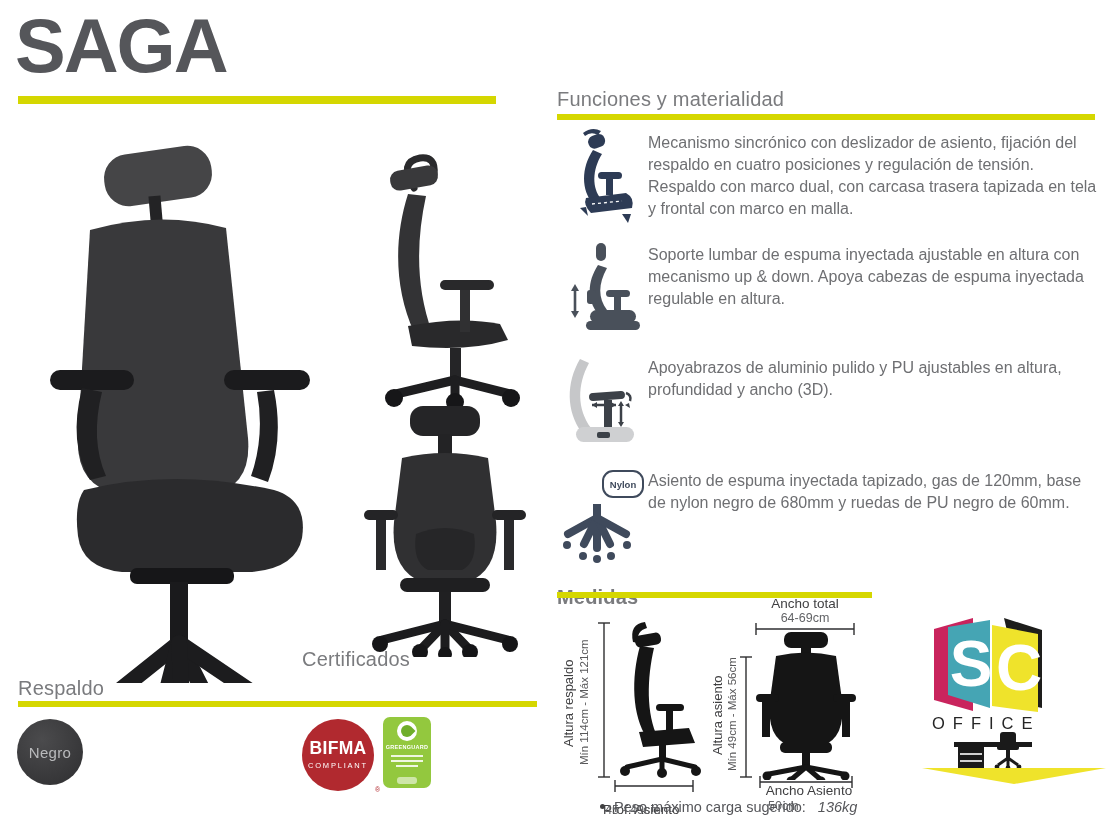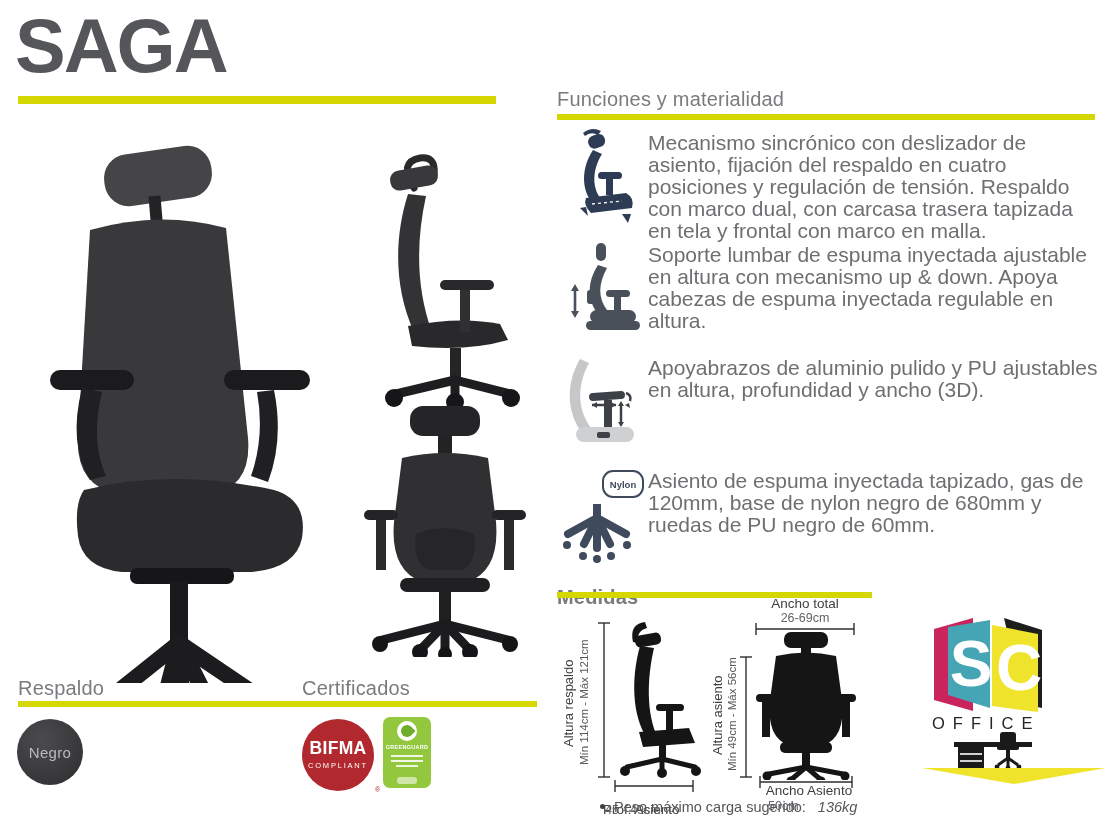--- a/index.html
+++ b/index.html
@@ -10,32 +10,32 @@
   .title{position:absolute;left:15px;top:8px;font-size:76px;font-weight:900;color:#55565a;letter-spacing:-2px;line-height:1;}
   .rule{position:absolute;background:#d5d700;}
   #rule-title{left:18px;top:96px;width:478px;height:8px;}
   #rule-funciones{left:557px;top:114px;width:538px;height:6px;}
   #rule-medidas{left:557px;top:592px;width:315px;height:6px;}
   #rule-bottom{left:18px;top:701px;width:519px;height:6px;}
   .h2{position:absolute;font-size:20px;color:#7a7b7e;letter-spacing:.2px;}
   #h-funciones{left:557px;top:88px;}
   #h-medidas{left:557px;top:586px;font-weight:bold;}
   #h-colores{left:18px;top:677px;}
-  #h-certificados{left:302px;top:677px;text-align:center;}
+  #h-certificados{left:302px;top:648px;text-align:center;}
 
   
   .photo{position:absolute;}
   #photo-front{left:12px;top:138px;}
   #photo-side{left:348px;top:148px;}
   #photo-back{left:350px;top:402px;}
 
   
   .feature{position:absolute;left:557px;width:548px;}
   .feature .ic{position:absolute;left:3px;top:0;width:84px;height:98px;}
-  .feature .tx{position:absolute;left:91px;top:4px;width:452px;font-size:21px;line-height:22px;color:#6e6f72;}
+  .feature .tx{position:absolute;left:91px;top:4px;width:452px;font-size:16px;line-height:22px;color:#6e6f72;}
   #feat-0{top:128px;} #feat-1{top:240px;} #feat-2{top:353px;} #feat-3{top:466px;}
   .nylon-badge{position:absolute;left:42px;top:4px;width:38px;height:24px;border:2.5px solid #3f4a5c;border-radius:11px;
     display:flex;align-items:center;justify-content:center;font-size:9.5px;font-weight:bold;color:#3f4a5c;background:#fff;}
 
   
   .diagram{position:absolute;}
   #diag-side{left:557px;top:608px;width:160px;height:215px;}
   #diag-front{left:710px;top:592px;width:168px;height:225px;}
   .vlabel{position:absolute;writing-mode:vertical-rl;transform:rotate(180deg);text-align:center;color:#3f3f41;white-space:nowrap;}
   .dim-label{position:absolute;font-size:13.5px;color:#3f3f41;}
@@ -283,21 +283,21 @@
       <line x1="2" y1="6" x2="80" y2="6" stroke="#2e2e30" stroke-width="1.4"></line>
       <line x1="2" y1="0" x2="2" y2="12" stroke="#2e2e30" stroke-width="1.4"></line>
       <line x1="80" y1="0" x2="80" y2="12" stroke="#2e2e30" stroke-width="1.4"></line>
     </svg>
     <div class="dim-label" style="left:46px;top:194px;">Prof. Asiento</div>
     <div class="dim-value" style="left:48px;top:195px;">45 - 49cm</div>
   </div>
 
   <div class="diagram" id="diag-front">
     <div class="dim-label" style="left:40px;top:4px;width:110px;text-align:center;">Ancho total</div>
-    <div class="dim-value" style="left:40px;top:19px;width:110px;text-align:center;">26-69cm</div>
+    <div class="dim-value" style="left:40px;top:19px;width:110px;text-align:center;">64-69cm</div>
     <svg class="mline" style="left:44px;top:31px;" width="102" height="12">
       <line x1="2" y1="6" x2="100" y2="6" stroke="#2e2e30" stroke-width="1.4"></line>
       <line x1="2" y1="0" x2="2" y2="12" stroke="#2e2e30" stroke-width="1.4"></line>
       <line x1="100" y1="0" x2="100" y2="12" stroke="#2e2e30" stroke-width="1.4"></line>
     </svg>
     <div class="vlabel" style="left:0px;top:58px;height:130px;font-size:13px;">Altura asiento</div>
     <div class="vlabel" style="left:16px;top:52px;height:140px;font-size:11.5px;color:#58585a;">Mín 49cm - Máx 56cm</div>
     <svg class="mline" style="left:29px;top:62px;" width="14" height="126">
       <line x1="7" y1="3" x2="7" y2="123" stroke="#2e2e30" stroke-width="1.4"></line>
       <line x1="1" y1="3" x2="13" y2="3" stroke="#2e2e30" stroke-width="1.4"></line>

